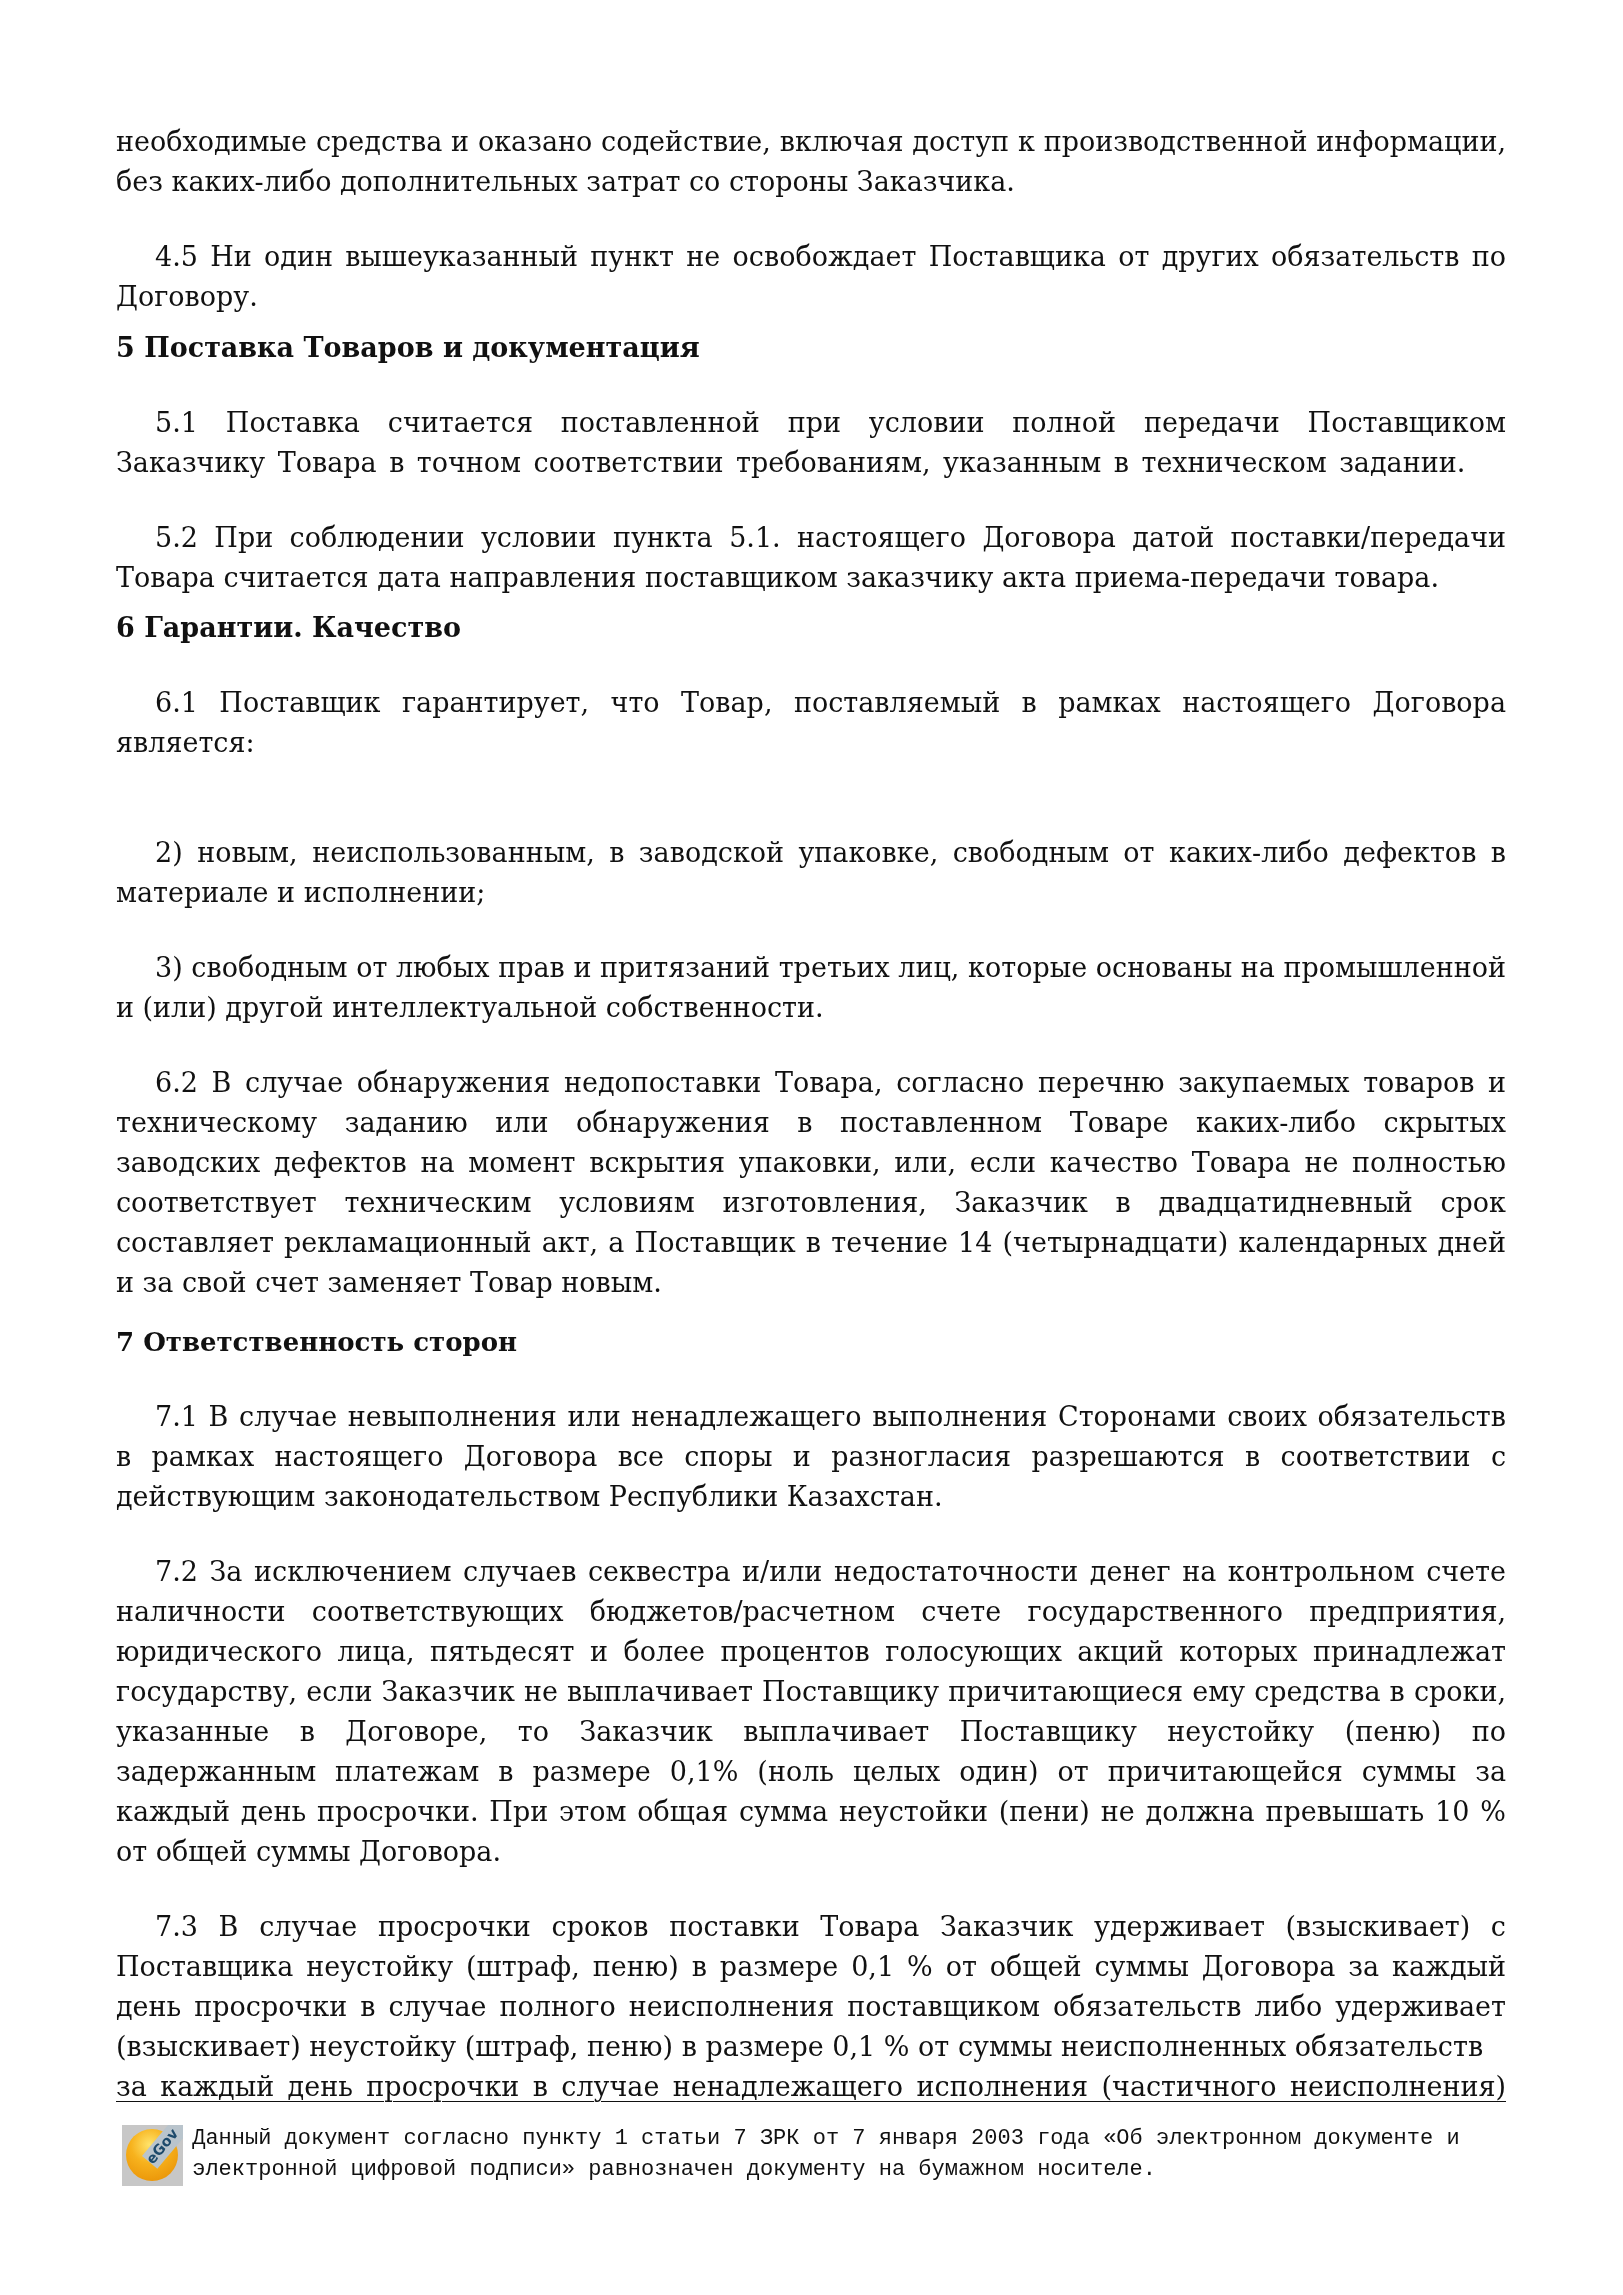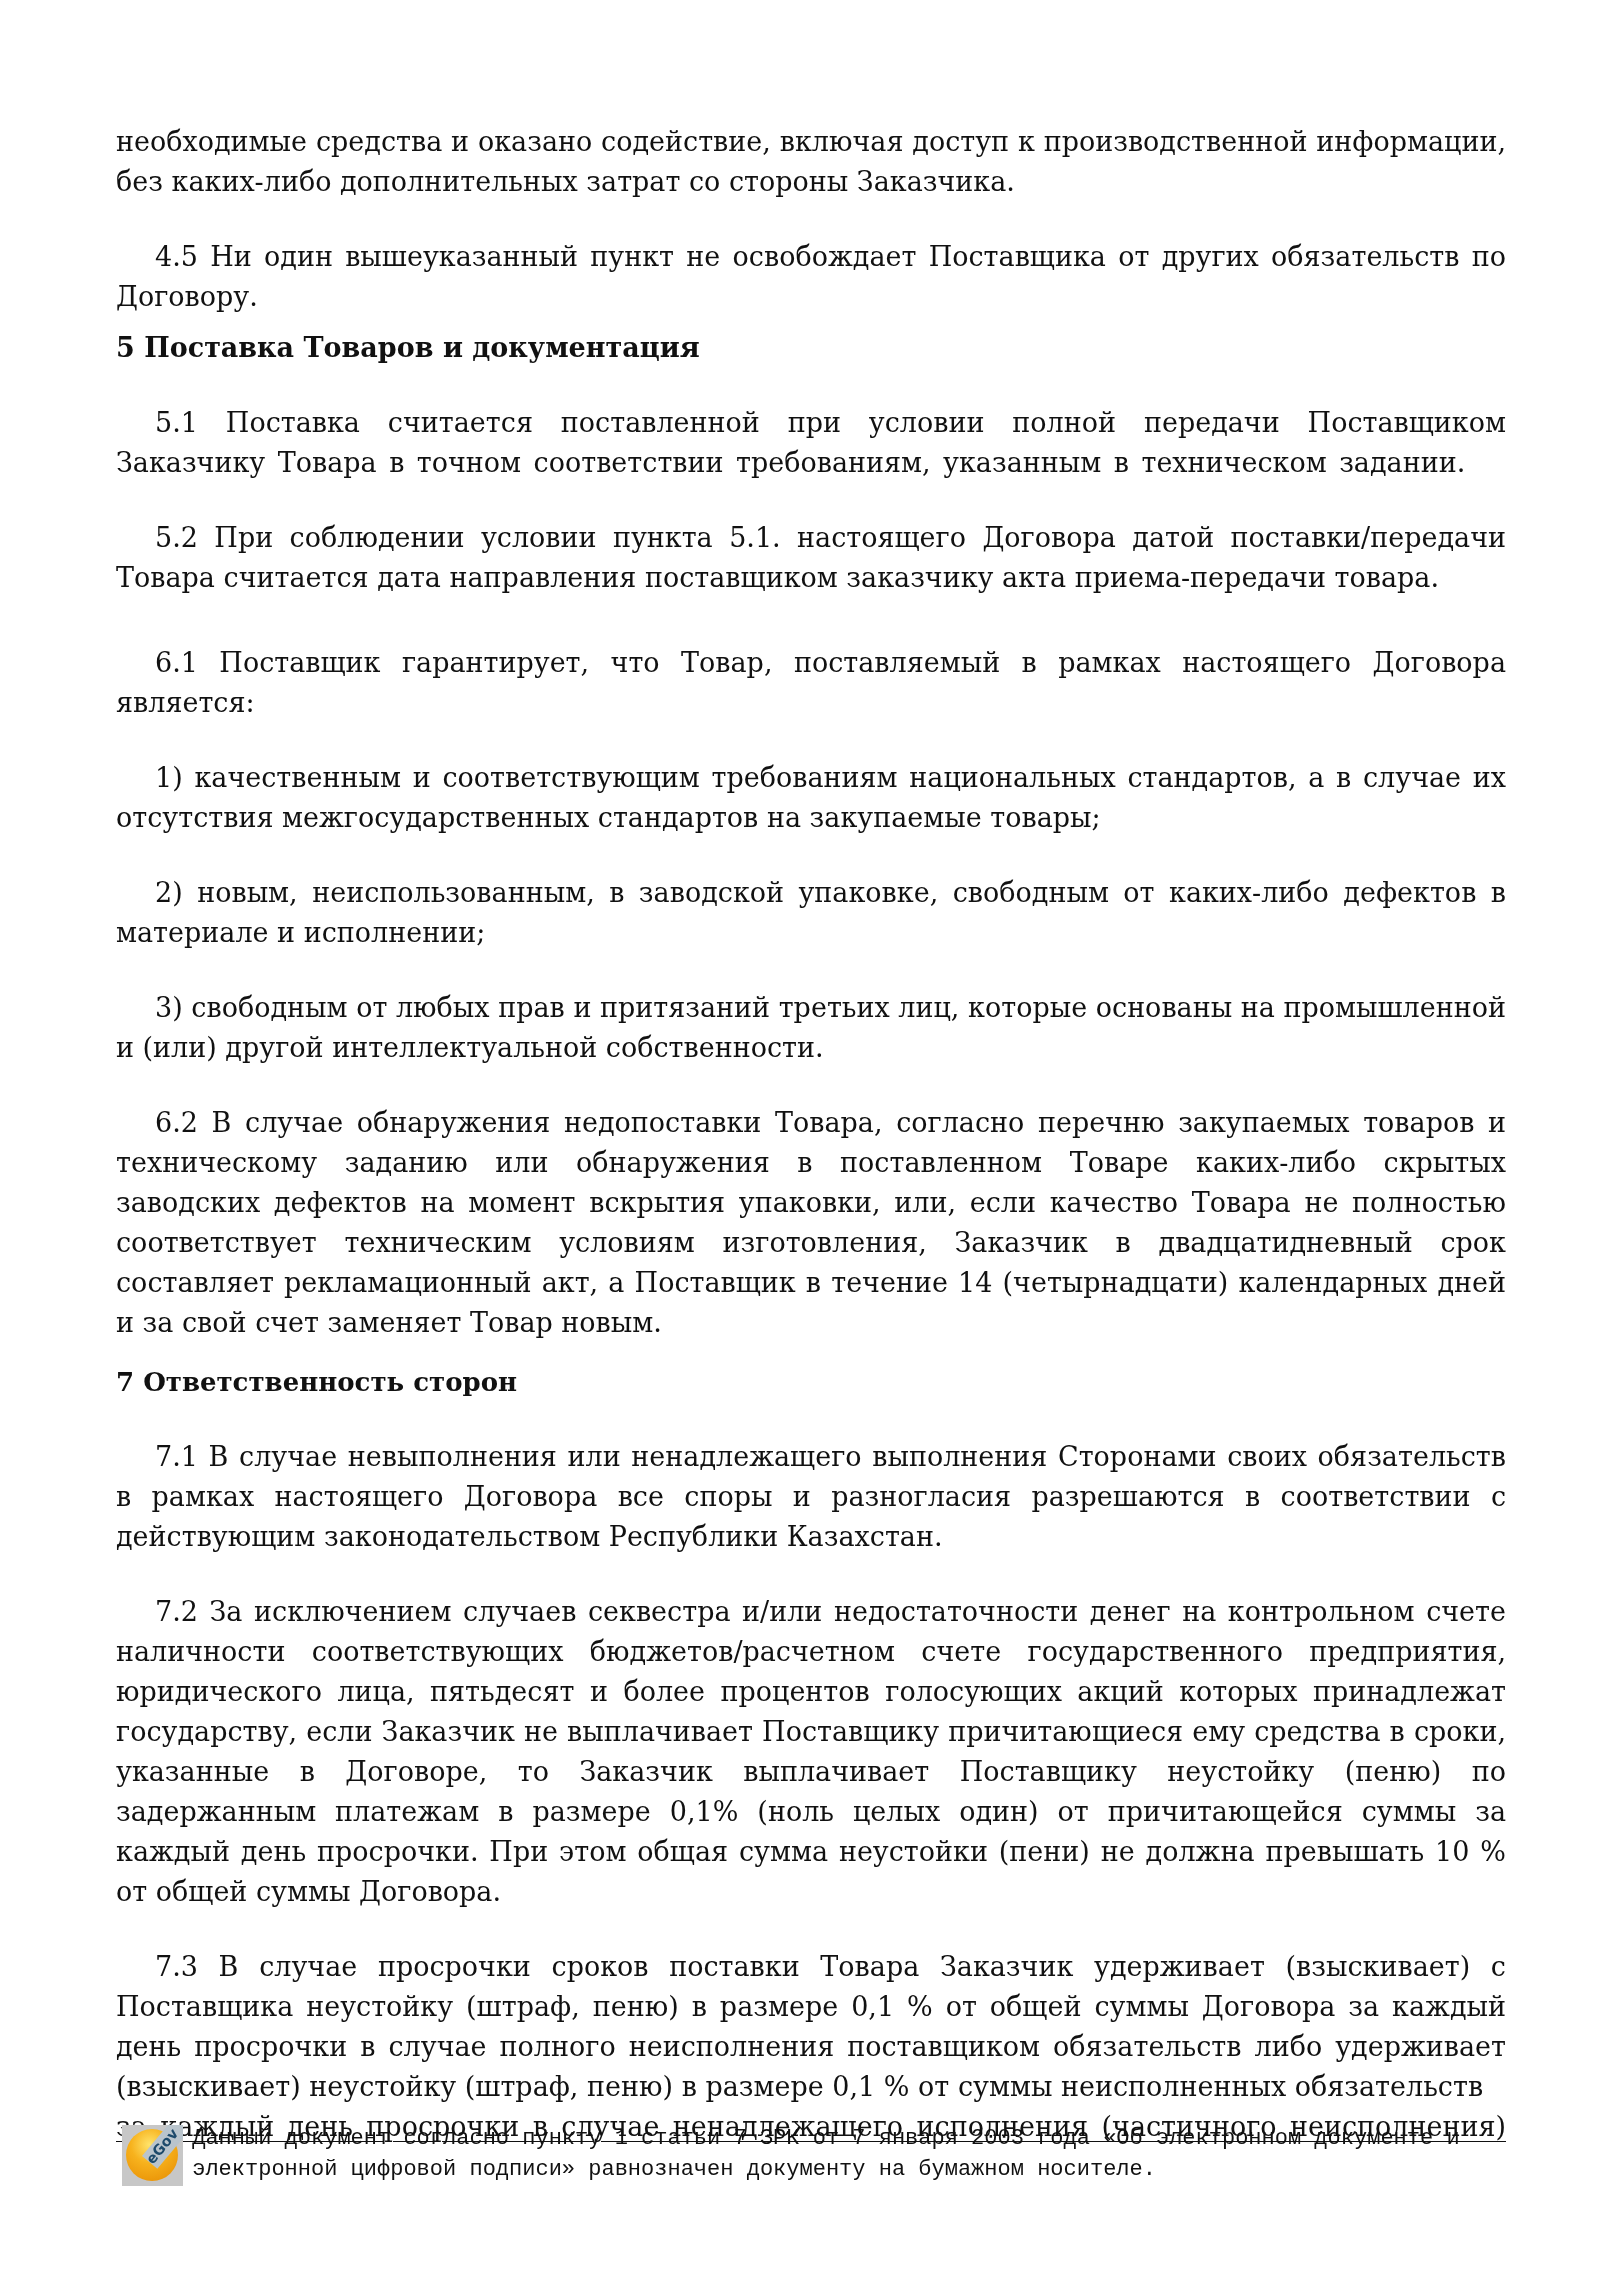--- a/index.html
+++ b/index.html
@@ -43,24 +43,24 @@
   <p class="para noindent">необходимые средства и оказано содействие, включая доступ к производственной информации, без каких-либо дополнительных затрат со стороны Заказчика.</p>
   <div class="gap"></div>
   <p class="para">4.5 Ни один вышеуказанный пункт не освобождает Поставщика от других обязательств по Договору.</p>
   <div class="gap-small"></div>
   <h2 class="heading" style="font-size:27px;line-height:40px;">5 Поставка Товаров и документация</h2>
   <div class="gap"></div>
   <p class="para" style="word-spacing:3.9px;">5.1 Поставка считается поставленной при условии полной передачи Поставщиком Заказчику Товара в точном соответствии требованиям, указанным в техническом задании.</p>
   <div class="gap"></div>
   <p class="para">5.2 При соблюдении условии пункта 5.1. настоящего Договора датой поставки/передачи Товара считается дата направления поставщиком заказчику акта приема-передачи товара.</p>
   <div class="gap-small"></div>
+  <h2 class="heading" style="font-size:27px;line-height:40px;">6 Гарантии. Качество</h2>
   <div class="gap"></div>
   <p class="para">6.1 Поставщик гарантирует, что Товар, поставляемый в рамках настоящего Договора является:</p>
   <div class="gap"></div>
-  <p class="para">1) качественным и соответствующим требованиям национальных стандартов, а в случае их отсутствия межгосударственных стандартов на закупаемые товары;</p>
   <div class="gap"></div>
   <p class="para">2) новым, неиспользованным, в заводской упаковке, свободным от каких-либо дефектов в материале и исполнении;</p>
   <div class="gap"></div>
   <p class="para">3) свободным от любых прав и притязаний третьих лиц, которые основаны на промышленной и (или) другой интеллектуальной собственности.</p>
   <div class="gap"></div>
   <p class="para">6.2 В случае обнаружения недопоставки Товара, согласно перечню закупаемых товаров и техническому заданию или обнаружения в поставленном Товаре каких-либо скрытых заводских дефектов на момент вскрытия упаковки, или, если качество Товара не полностью соответствует техническим условиям изготовления, Заказчик в двадцатидневный срок составляет рекламационный акт, а Поставщик в течение 14 (четырнадцати) календарных дней и за свой счет заменяет Товар новым.</p>
   <div class="gap-small"></div>
   <h2 class="heading" style="font-size:26px;line-height:40px;margin-top:8px;">7 Ответственность сторон</h2>
   <div class="gap"></div>
   <p class="para">7.1 В случае невыполнения или ненадлежащего выполнения Сторонами своих обязательств в рамках настоящего Договора все споры и разногласия разрешаются в соответствии с действующим законодательством Республики Казахстан.</p>

